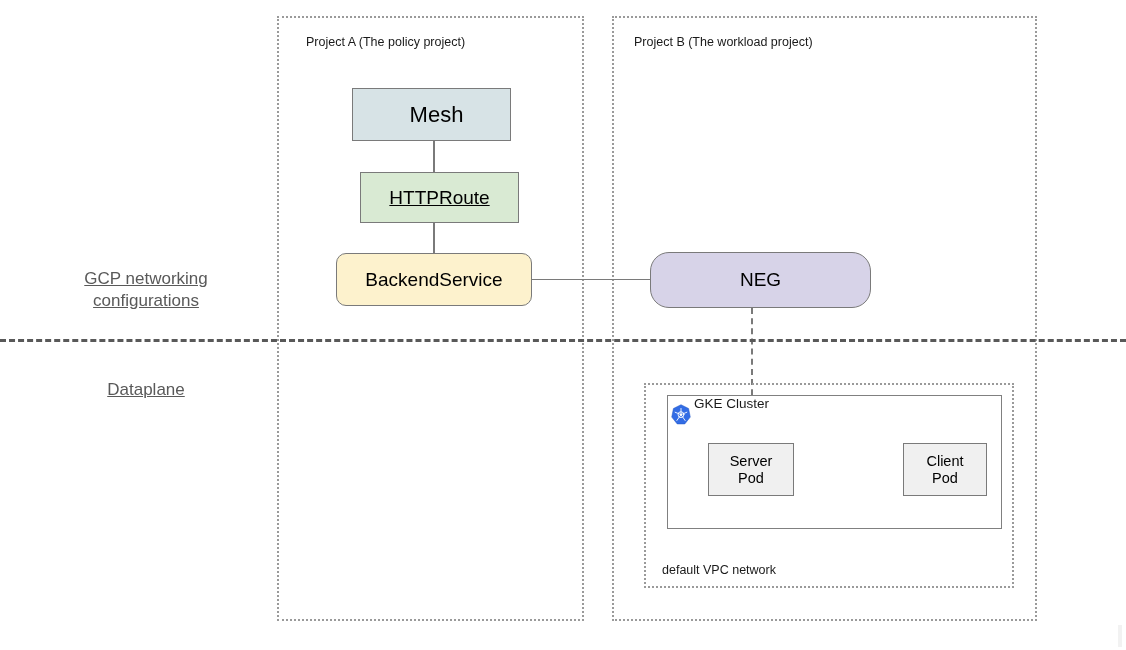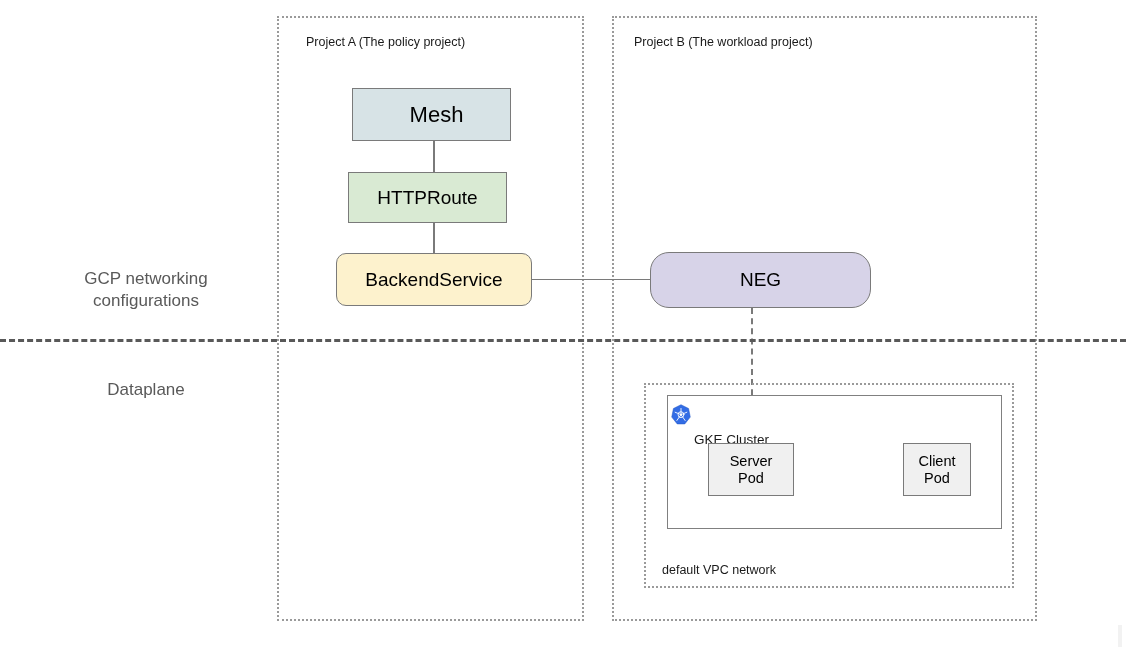--- a/index.html
+++ b/index.html
@@ -26,21 +26,21 @@
   .cluster{position:absolute;box-sizing:border-box;border:1.8px solid #808080;background:#fff;}
   .cluster-label{position:absolute;font-size:13.5px;color:#1a1a1a;white-space:nowrap;}
   .k8s-icon{position:absolute;width:22px;height:22px;}
 
   .edge-solid{position:absolute;background:#7a7a7a;}
   .edge-dash-v{position:absolute;width:0;border-left:2px dashed #7a7a7a;}
 
   .divider{position:absolute;left:0;width:1126px;height:0;
            border-top:3px dashed #595959;}
 
-  .side-label{position:absolute;color:#595959;text-align:center;line-height:1.3;white-space:pre-line;}
+  .side-label{position:absolute;color:#595959;text-align:center;line-height:1.3;white-space:pre-line;text-decoration:underline;}
 
   .edge-artifact{position:absolute;background:#f2f2f2;}
 </style>
 </head>
 <body>
 
 <div id="canvas">
 
   <div class="side-label" style="left:26px;top:268px;width:240px;font-size:17px;">GCP networking
 configurations</div>
@@ -58,21 +58,21 @@
   <div class="edge-solid" style="left:433px;top:223px;width:1.7px;height:32px;"></div>
 
   <div class="edge-solid" style="left:531px;top:278.5px;width:119px;height:1.7px;"></div>
 
   <div class="edge-dash-v" style="left:751px;top:308px;height:138px;"></div>
 
   <div class="node mesh" style="left:352px;top:88px;width:159px;height:53px;font-size:22px;padding-left:10px;">
     <span>Mesh</span>
   </div>
 
-  <div class="node route" style="left:348px;top:172px;width:159px;height:51px;font-size:19px;">
+  <div class="node route" style="left:360px;top:172px;width:159px;height:51px;font-size:19px;text-decoration:underline;">
     <span>HTTPRoute</span>
   </div>
 
   <div class="node backend" style="left:336px;top:253px;width:196px;height:53px;font-size:19px;">
     <span>BackendService</span>
   </div>
 
   <div class="node neg" style="left:650px;top:252px;width:221px;height:56px;font-size:19px;border-radius:19px;">
     <span>NEG</span>
   </div>
@@ -90,28 +90,28 @@
         <line x1="32" y1="31" x2="32" y2="13"></line>
         <line x1="32" y1="31" x2="49" y2="24"></line>
         <line x1="32" y1="31" x2="44" y2="48"></line>
         <line x1="32" y1="31" x2="20" y2="48"></line>
         <line x1="32" y1="31" x2="15" y2="24"></line>
       </g>
       <circle cx="32" cy="31" r="3.3" fill="#ffffff"></circle>
     </svg>
   </div>
 
-  <div class="cluster-label" style="left:694px;top:432px;">GKE Cluster</div>
+  <div class="cluster-label" style="left:694px;top:396px;">GKE Cluster</div>
 
   <div class="node pod" style="left:708px;top:443px;width:86px;height:53px;">
     <span style="white-space:pre-line;">Server
 Pod</span>
   </div>
 
-  <div class="node pod" style="left:903px;top:443px;width:68px;height:53px;">
+  <div class="node pod" style="left:903px;top:443px;width:84px;height:53px;">
     <span style="white-space:pre-line;">Client
 Pod</span>
   </div>
 
   <div class="divider" style="top:339px;"></div>
 
   <div class="edge-artifact" style="left:1118px;top:625px;width:4px;height:22px;"></div>
 
 </div>
 

